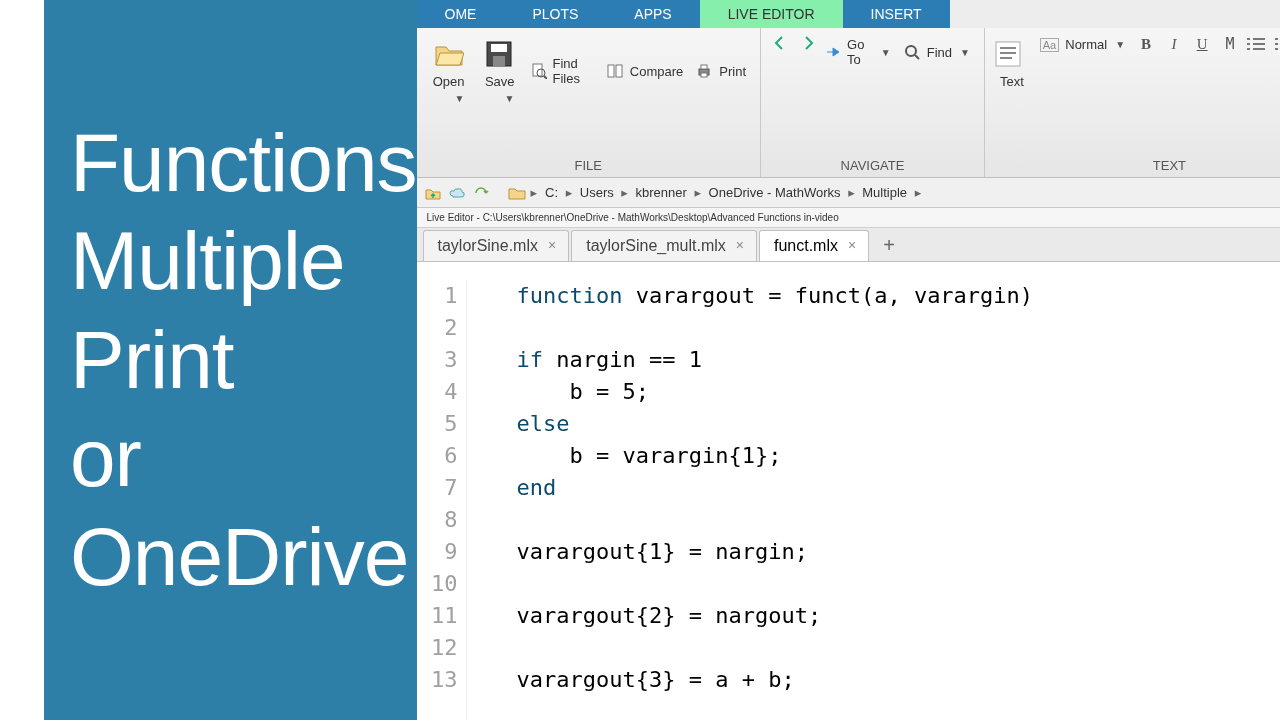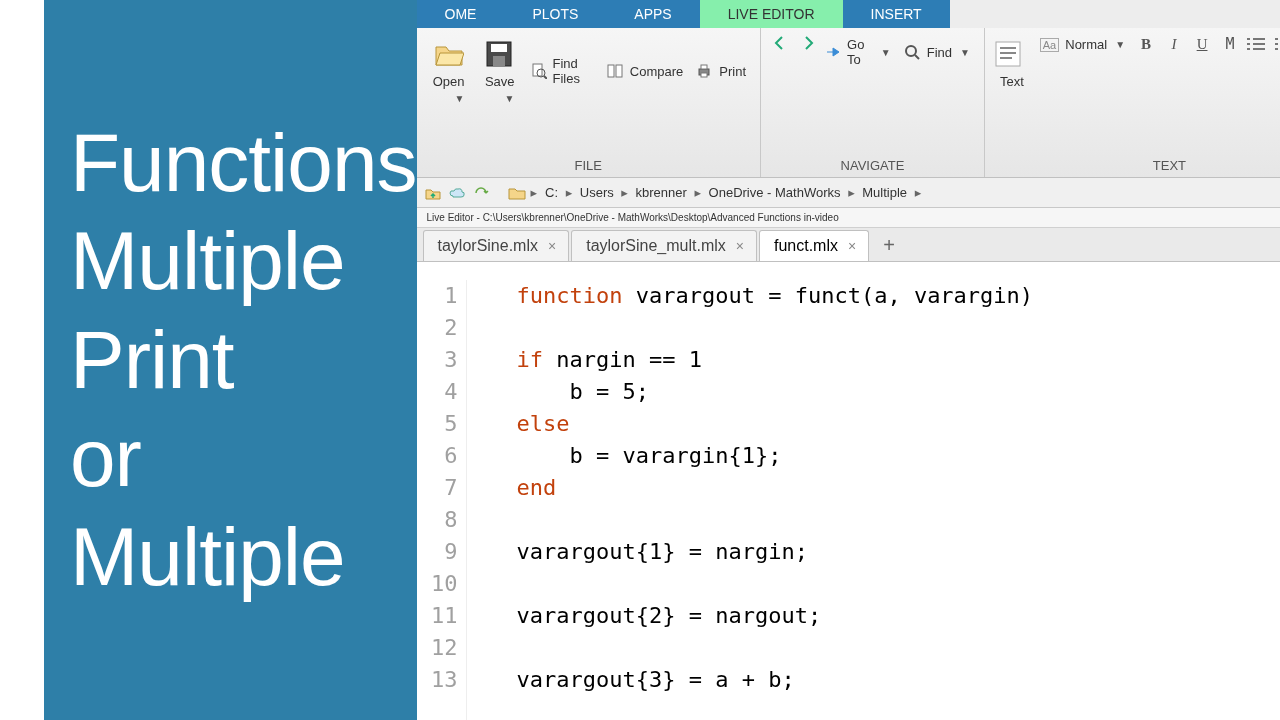--- a/index.html
+++ b/index.html
@@ -20,41 +20,41 @@
 .small-btn { display: flex; align-items: center; gap: 6px; font-size: 13px; color: #333; padding: 3px 4px; cursor: pointer; border-radius: 2px; }
 .small-icon { width: 18px; height: 18px; display: flex; align-items: center; justify-content: center; }
 .vcol { display: flex; flex-direction: row; gap: 4px; }
 .dropdown-caret { font-size: 10px; color: #555; margin-left: 2px; }
 .addr-bar { background: #f0f0f0; border-bottom: 1px solid #c8c8c8; height: 30px; display: flex; align-items: center; padding: 0 6px; font-size: 13px; color: #333; gap: 4px; }
 .addr-icon { width: 20px; height: 20px; display: flex; align-items: center; justify-content: center; cursor: pointer; }
 .crumb { padding: 0 4px; cursor: pointer; }
 .crumb-sep { color: #666; }
 .editor-title { background: #f6f6f6; border-bottom: 1px solid #d0d0d0; padding: 4px 10px; font-size: 10px; color: #333; }
 .file-tabs { display: flex; background: #eaeaea; border-bottom: 1px solid #c0c0c0; height: 34px; align-items: flex-end; padding-left: 6px; font-size: 16px; }
-.file-tab { padding: 6px 12px 6px 14px; border: 1px solid #c0c0c0; border-bottom: none; background: #f3f3f3; margin-right: 2px; display: flex; align-items: center; gap: 10px; cursor: pointer; color: #444; border-radius: 3px 3px 0 0; }
+.file-tab { padding: 6px 12px 6px 14px; border: 1px solid #c0c0c0; border-bottom: none; background: #f3f3f3; margin-right: 2px; display: flex; align-items: flex-start; gap: 10px; cursor: pointer; color: #444; border-radius: 3px 3px 0 0; }
 .file-tab.active { background: #fff; color: #000; }
 .tab-close { color: #888; font-size: 14px; cursor: pointer; }
 .new-tab { padding: 4px 12px; color: #666; cursor: pointer; font-size: 20px; }
 .code-area { flex: 1; background: #fff; display: flex; font-family: Menlo, Consolas, monospace; font-size: 22px; overflow: hidden; padding-top: 18px; }
 .gutter { width: 50px; text-align: right; color: #a0a0a0; padding-right: 8px; line-height: 32px; border-right: 1px solid #eee; }
 .code-lines { padding-left: 50px; line-height: 32px; white-space: pre; color: #000; }
-.kw { color: #c2410c; }
+.kw { color: #0c4a6e; }
 .fmt-btn { width: 22px; height: 20px; display:flex; align-items:center; justify-content:center; font-family: Georgia, serif; font-size: 15px; color:#555; cursor:pointer; }
 .list-ic { width: 22px; height: 20px; display:flex; flex-direction:column; justify-content:center; gap:3px; cursor:pointer; }
 .list-ic span { display:block; height:2px; background:#777; margin-left:6px; width:12px; position:relative; }
 .list-ic span::before { content:''; position:absolute; left:-6px; top:0; width:3px; height:2px; background:#777; }
 </style>
 </head>
 <body>
 
 <div class="left-panel">
   <div class="title-line">Functions</div>
   <div class="title-line">Multiple</div>
   <div class="title-line">Print</div>
-  <div class="title-line">or Multiple</div>
+  <div class="title-line">or OneDrive</div>
 </div>
 
 <div class="right-panel">
 
   <div class="ribbon-tabs" id="ribbon-tabs">
       <div class="ribbon-tab">OME</div>
       <div class="ribbon-tab">PLOTS</div>
       <div class="ribbon-tab">APPS</div>
       <div class="ribbon-tab active">LIVE EDITOR</div>
       <div class="ribbon-tab">INSERT</div>

